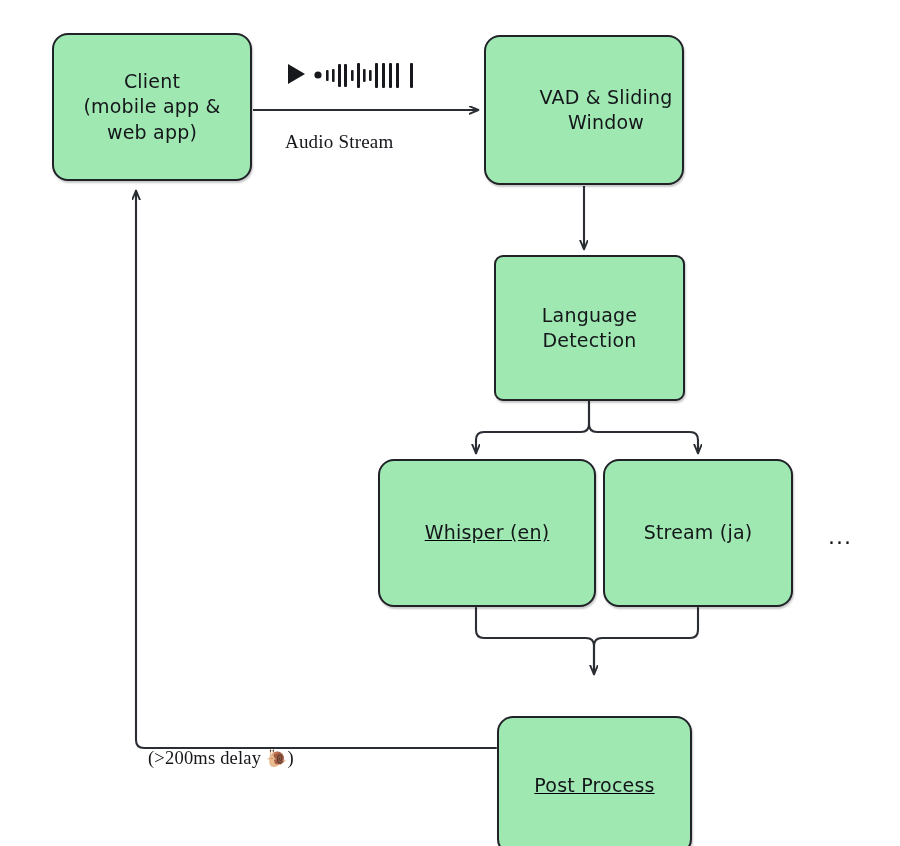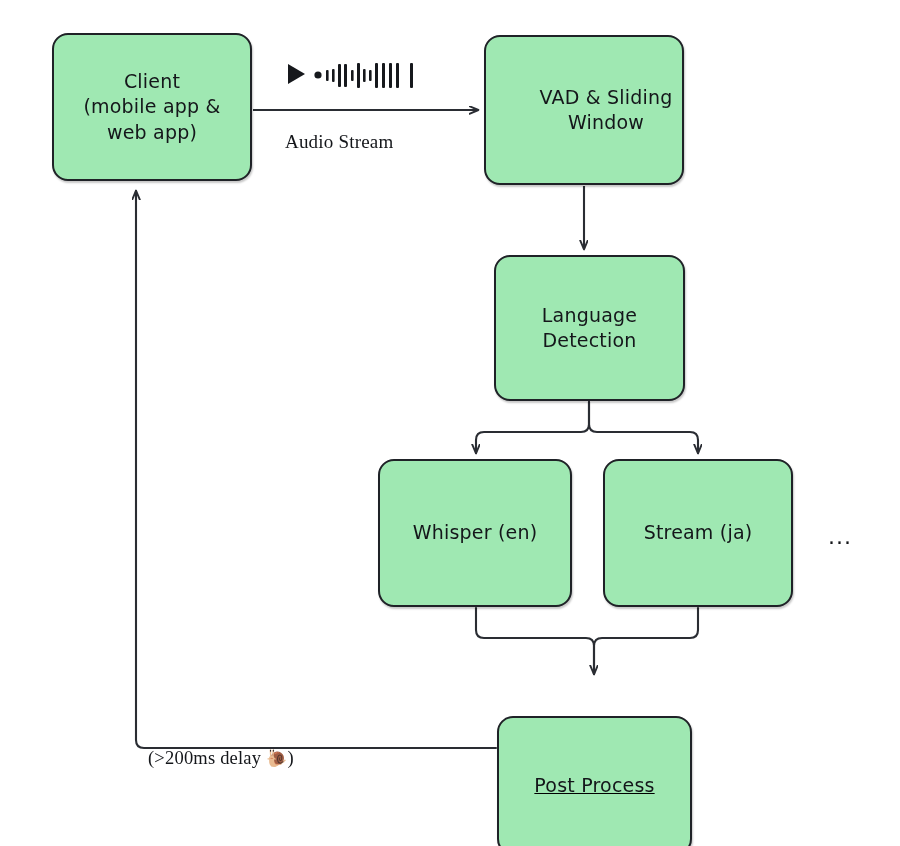--- a/index.html
+++ b/index.html
@@ -39,22 +39,22 @@
     font-size: 19px;
     line-height: 1.32;
     color: #14161a;
     letter-spacing: 0.2px;
     white-space: pre-line;
     padding: 0 8px;
     font-weight: 400;
   }
   #node-client   { left: 52px;  top: 33px;  width: 200px; height: 148px; }
   #node-vad      { left: 484px; top: 35px;  width: 200px; height: 150px; padding-left: 44px; }
-  #node-langdet  { left: 494px; top: 255px; width: 191px; height: 146px; }
-  #node-whisper-en { left: 378px; top: 459px; width: 194px; height: 148px; }
+  #node-langdet  { left: 494px; top: 255px; width: 191px; height: 146px; border-radius: 9px; }
+  #node-whisper-en { left: 378px; top: 459px; width: 218px; height: 148px; text-decoration: underline; }
   #node-whisper-ja { left: 603px; top: 459px; width: 190px; height: 148px; }
   #node-postproc { left: 497px; top: 716px; width: 195px; height: 139px; text-decoration: underline; }
 
   .edge-label {
     position: absolute;
     font-family: Liberation Serif, serif;
     color: #14161a;
     font-size: 19px;
     line-height: 1.36;
     white-space: pre-line;

